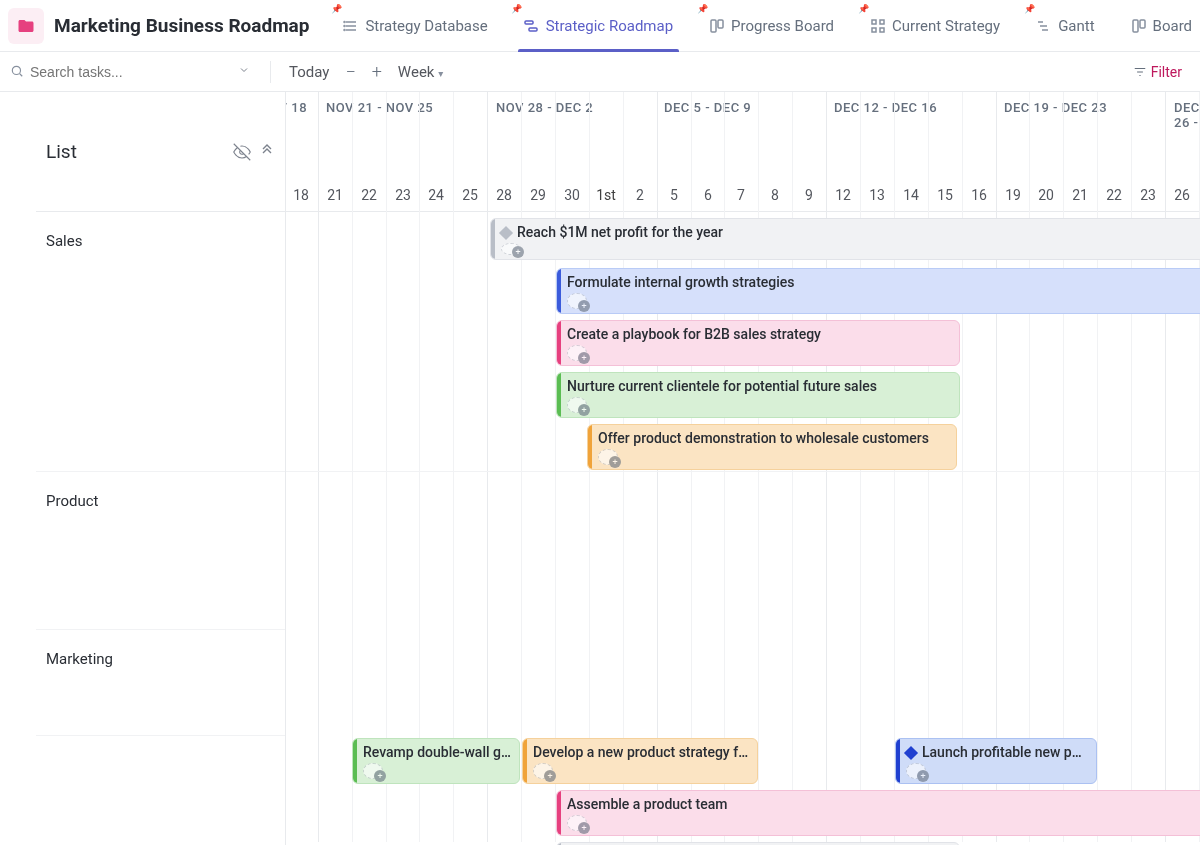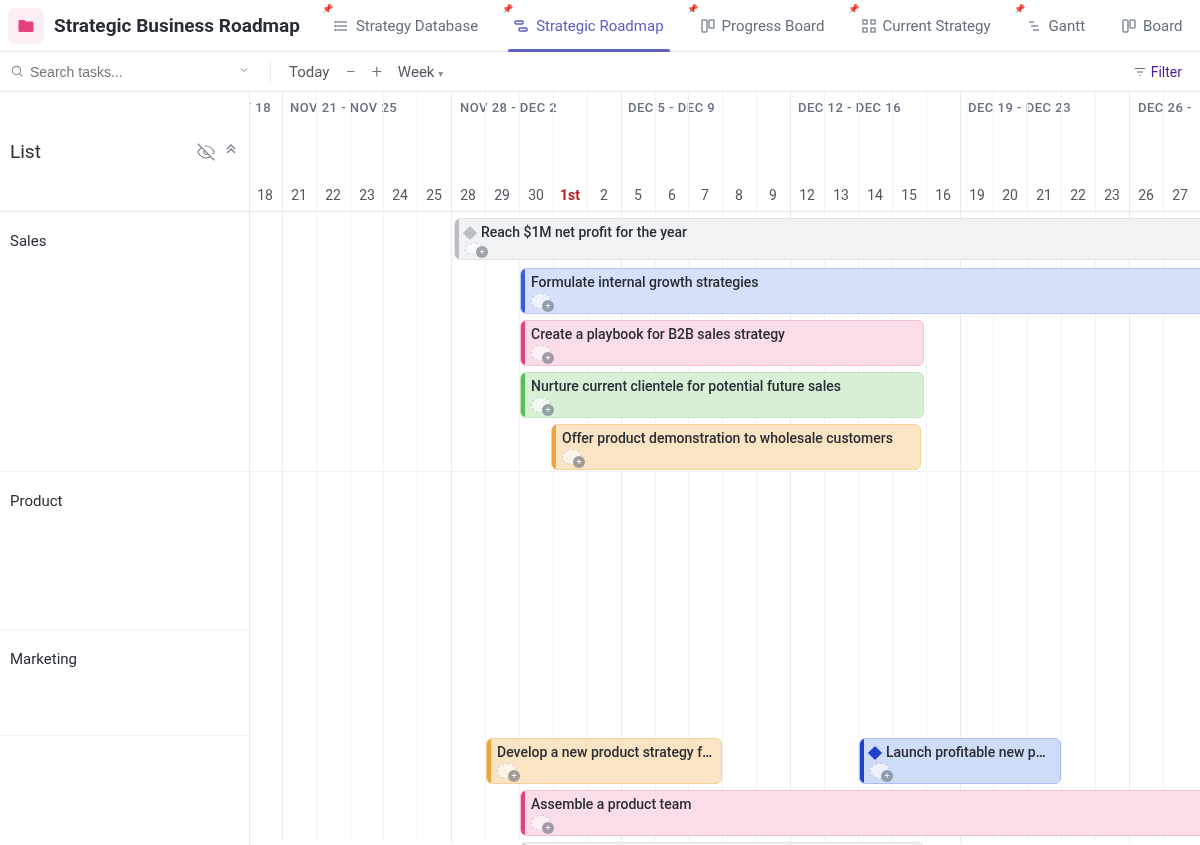--- a/index.html
+++ b/index.html
@@ -21,38 +21,38 @@
 
 
 .toolbar { display: flex; align-items: center; height: 40px; border-bottom: 1px solid #e8eaed; padding: 0 10px; }
 .search-box { display: flex; align-items: flex-start; gap: 6px; width: 250px; }
 .search-box input { border: none; outline: none; font-size: 14px; color: #656f7d; flex: 1; background: transparent; }
 .chevron-down { margin-left: auto; margin-right: 10px; color: #7c828d; }
 .tb-sep { width: 1px; height: 22px; background: #e8eaed; margin: 0 10px; }
 .tb-btn { color: #54575e; padding: 4px 8px; cursor: pointer; font-size: 15px; }
 .tb-icon { color: #656f7d; padding: 4px 8px; cursor: pointer; font-size: 18px; font-weight: 300; }
 .spacer { flex: 1; }
-.filter-btn { display: flex; align-items: center; gap: 4px; color: #4c1d95; cursor: pointer; padding: 4px 8px 4px 4px; }
+.filter-btn { display: flex; align-items: center; gap: 4px; color: #be185d; cursor: pointer; padding: 4px 8px 4px 4px; }
 
 
 .timeline-container { position: relative; display: flex; height: calc(845px - 52px - 40px); }
-.sidebar { width: 250px; flex-shrink: 0; border-right: 1px solid #e8eaed; position: relative; z-index: 5; background: #fff; }
+.sidebar { width: 250px; flex-shrink: 0; border-right: 1px solid #e8eaed; position: relative; z-index: 5; background: #fff; margin-left: 36px; }
 .sidebar-header { height: 120px; border-bottom: 1px solid #e8eaed; display: flex; align-items: center; padding: 0 10px; position: relative; }
 .sidebar-header .list-title { font-size: 19px; font-weight: 400; color: #292d34; }
 .sidebar-header .icons { position: absolute; right: 10px; display: flex; gap: 8px; color: #7c828d; }
 .group-cell { display: flex; align-items: flex-start; padding: 18px 10px; font-size: 15px; color: #292d34; border-bottom: 1px solid #f1f2f4; }
 .group-cell span { padding-top: 2px; }
 
 .grid { position: relative; overflow: hidden; flex: 1; }
 .grid-header { height: 120px; border-bottom: 1px solid #e8eaed; position: relative; }
 .week-labels { position: absolute; top: 0; left: 0; right: 0; height: 60px; }
 .week-label { position: absolute; top: 8px; font-size: 13px; letter-spacing: 0.5px; color: #656f7d; font-weight: 500; }
 .day-labels { position: absolute; bottom: 0; left: 0; right: 0; height: 36px; }
 .day-label { position: absolute; bottom: 8px; font-size: 14px; color: #54575e; transform: translateX(-50%); }
-.day-label.bold { font-weight: 700; color: #b91c1c; margin-top: 30px; }
+.day-label.bold { font-weight: 400; color: #404040; margin-top: 30px; }
 
 .grid-body { position: relative; }
 .vline { position: absolute; top: 0; bottom: 0; width: 1px; background: #f1f2f4; }
 .vline.week { background: #e8eaed; }
 .grid-rows { position: absolute; top: 0; left: 0; right: 0; }
 .group-row { position: relative; border-bottom: 1px solid #f1f2f4; }
 
 .task-bar { position: absolute; height: 46px; border-radius: 6px; padding: 4px 8px 4px 10px; display: flex; flex-direction: column; justify-content: flex-start; overflow: hidden; cursor: pointer; }
 .task-bar .label { font-size: 14px; font-weight: 500; white-space: nowrap; overflow: hidden; text-overflow: ellipsis; line-height: 1.3; }
 .task-bar .assignee { width: 20px; height: 20px; border: 1px dashed #b9bec7; border-radius: 50%; position: relative; margin-top: 2px; opacity: 0.6; background: #fff; }
@@ -82,21 +82,21 @@
 </style>
 </head>
 <body>
 
 <div class="header">
   <div class="folder-icon-box">
     <svg viewBox="0 0 24 24" fill="#e6407f">
         <path d="M10 4H4c-1.1 0-2 .9-2 2v12c0 1.1.9 2 2 2h16c1.1 0 2-.9 2-2V8c0-1.1-.9-2-2-2h-8l-2-2z"></path>
       </svg>
   </div>
-  <div class="page-title">Strategic Business Roadmap</div>
+  <div class="page-title">Marketing Business Roadmap</div>
   <div class="tabs">
     <div class="tab-sep"></div>
     <div class="tab">
       <span class="pin">📌</span>
       <span class="tab-ico">
           <svg viewBox="0 0 16 16" width="16" height="16" fill="none" stroke="#87909e" stroke-width="1.5">
             <path d="M3 4h10M3 8h10M3 12h10"></path>
             <circle cx="1.5" cy="4" r="0.5"></circle>
             <circle cx="1.5" cy="8" r="0.5"></circle>
             <circle cx="1.5" cy="12" r="0.5"></circle>
@@ -327,20 +327,27 @@
             </div>
             <div class="task-bar c-orange" style="top: 212px; left: 301px; width: 370px;">
               <div class="accent"></div>
               <div class="task-title-row">
                 <div class="label">Offer product demonstration to wholesale customers</div>
               </div>
               <div class="assignee"></div>
             </div>
           </div>
           <div class="group-row" style="height: 158px; top: 260px;">
+            <div class="task-bar c-green" style="top: 6px; left: 66px; width: 168px;">
+              <div class="accent"></div>
+              <div class="task-title-row">
+                <div class="label">Revamp double-wall gl…</div>
+              </div>
+              <div class="assignee"></div>
+            </div>
             <div class="task-bar c-orange" style="top: 6px; left: 236px; width: 236px;">
               <div class="accent"></div>
               <div class="task-title-row">
                 <div class="label">Develop a new product strategy f…</div>
               </div>
               <div class="assignee"></div>
             </div>
             <div class="task-bar c-blue2" style="top: 6px; left: 609px; width: 202px; text-align: center;">
               <div class="accent"></div>
               <div class="task-title-row">

